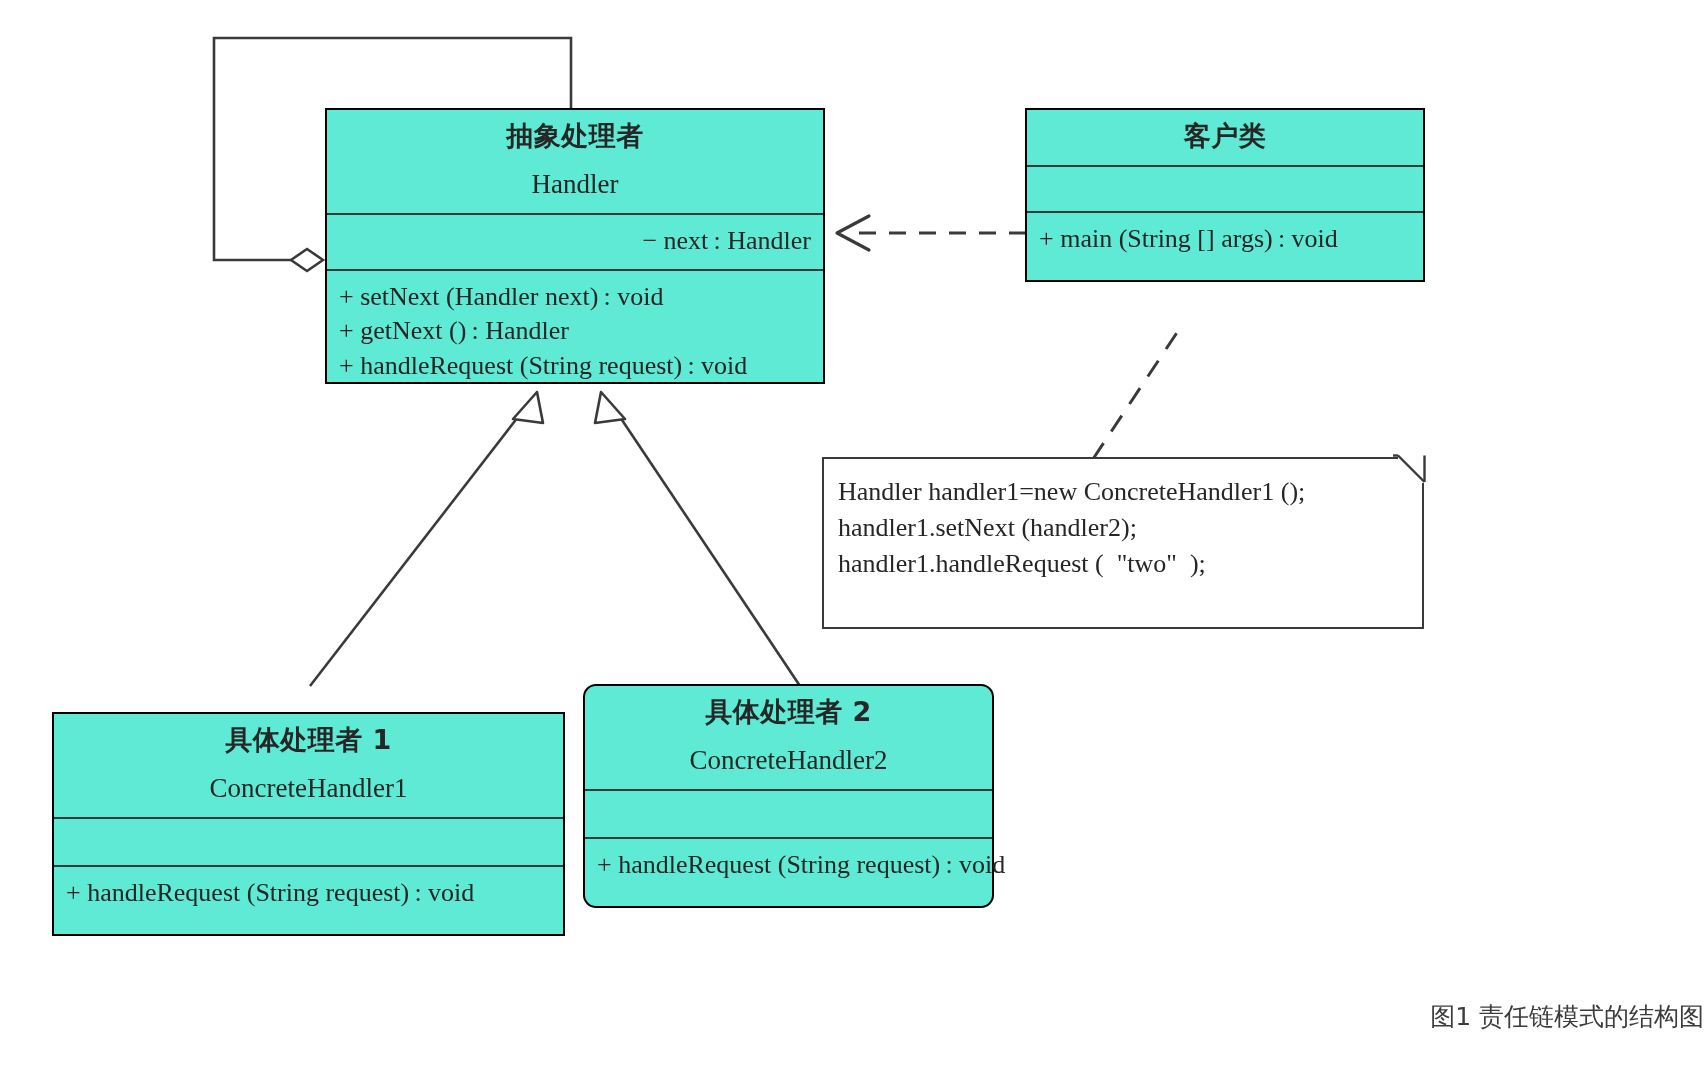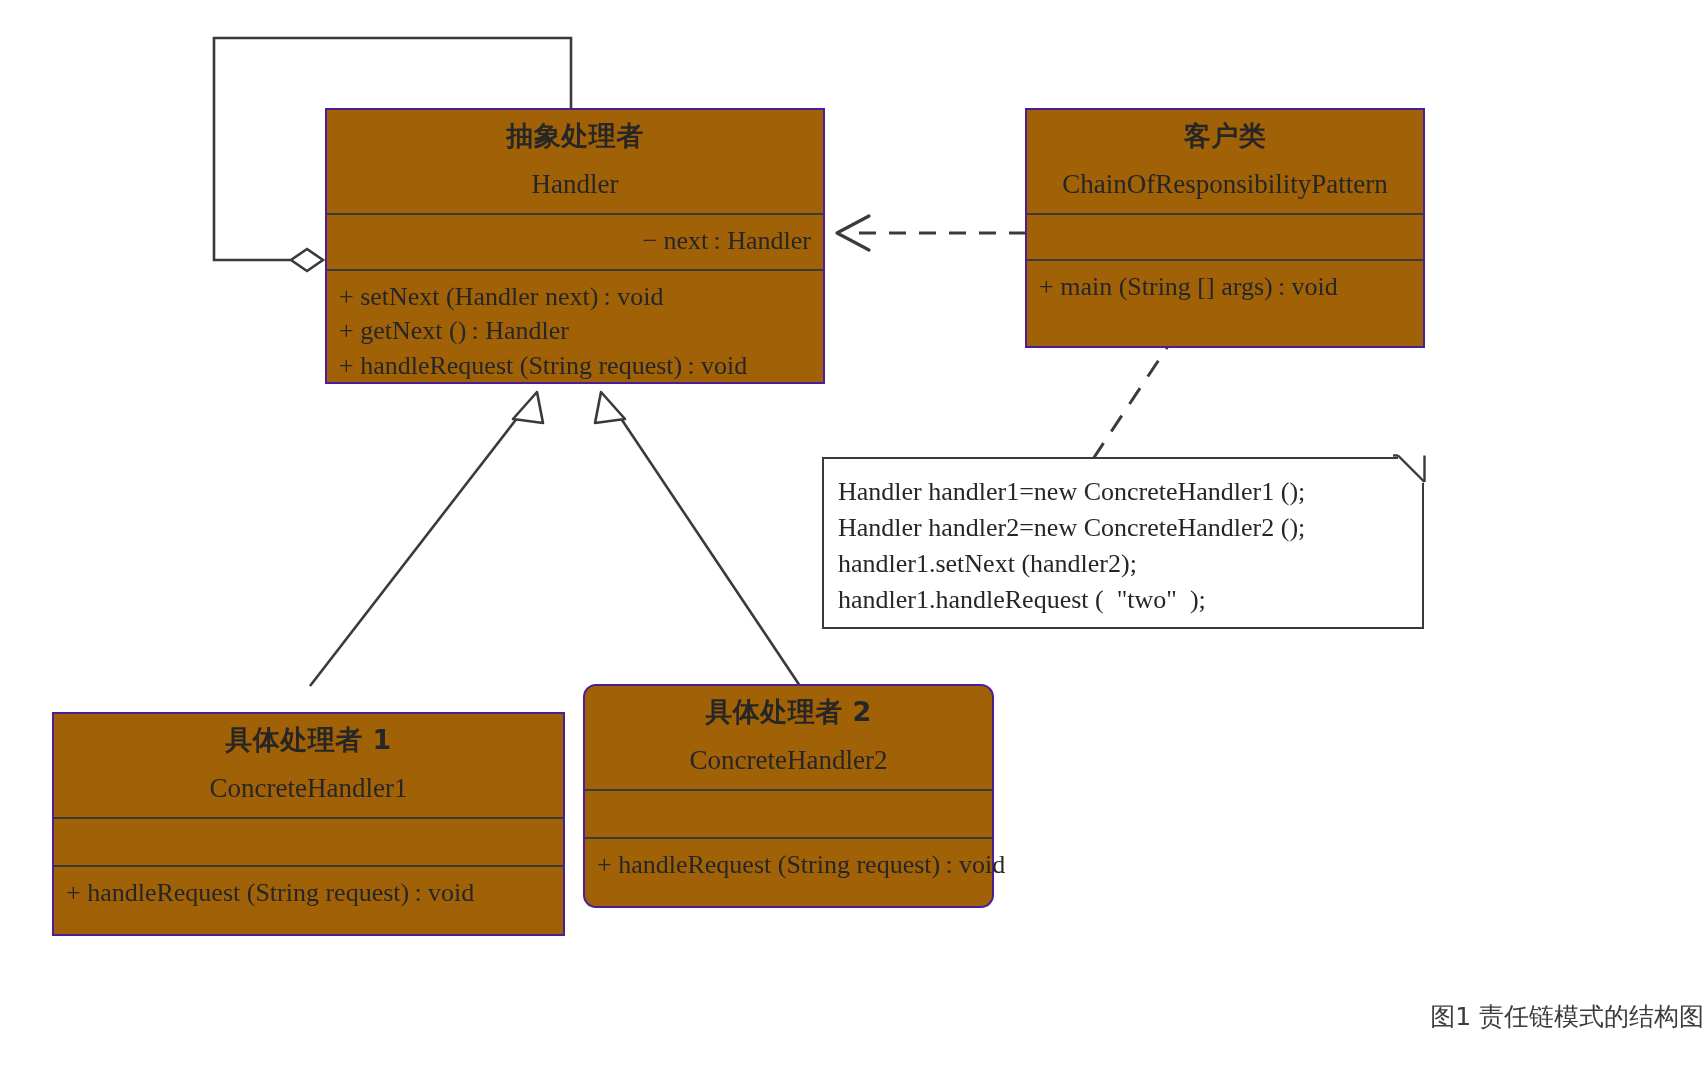--- a/index.html
+++ b/index.html
@@ -14,22 +14,22 @@
     background: #ffffff;
     font-family: "Liberation Serif", serif;
     color: #262626;
     overflow: hidden;
   }
 
   
   .uml-box {
     position: absolute;
     box-sizing: border-box;
-    border: 2px solid #4c1d95;
-    background: #a16207;
+    border: 2px solid #000000;
+    background: #5eead4;
     z-index: 5;
   }
   .uml-compartment {
     box-sizing: border-box;
     width: 100%;
   }
   .uml-compartment + .uml-compartment {
     border-top: 2px solid #3a3a3a;
   }
   .uml-title {
@@ -168,43 +168,41 @@
     <div class="uml-compartment uml-members" style="height:56px;text-align:right;">
       <div class="uml-member">− next : Handler</div>
     </div>
     <div class="uml-compartment uml-members">
       <div class="uml-member">+ setNext (Handler next) : void</div>
       <div class="uml-member">+ getNext () : Handler</div>
       <div class="uml-member">+ handleRequest (String request) : void</div>
     </div>
   </div>
 
-  <div class="uml-box" id="box-client" style="left:1025px; top:108px; width:400px; height:240px;">
+  <div class="uml-box" id="box-client" style="left:1025px; top:108px; width:400px; height:174px;">
     <div class="uml-compartment uml-title">
       <span class="cn">客户类</span>
-      <span class="en">ChainOfResponsibilityPattern</span>
     </div>
     <div class="uml-compartment uml-empty"></div>
     <div class="uml-compartment uml-members">
       <div class="uml-member">+ main (String [] args) : void</div>
     </div>
   </div>
 
   <div class="note-box" id="note-code" style="left:822px; top:457px; width:602px; height:172px;">
     <div class="note-body"></div>
     <div class="note-fold-mask"></div>
     <svg class="note-fold-svg" width="34" height="34" viewBox="0 0 34 34">
       <path d="M 5 1.5 L 31.5 28 L 31.5 1.5 Z" fill="#ffffff" stroke="none"></path>
       <path d="M 5 1.5 L 31.5 28" fill="none" stroke="#3a3a3a" stroke-width="2.4"></path>
       <path d="M 31.5 1.5 L 31.5 28" fill="none" stroke="#3a3a3a" stroke-width="2.4"></path>
       <path d="M 0 1.5 L 5 1.5" fill="none" stroke="#3a3a3a" stroke-width="2.4"></path>
     </svg>
     <div class="note-lines">
       <div class="note-line">Handler handler1=new ConcreteHandler1 ();</div>
-      <div class="note-line">Handler handler2=new ConcreteHandler2 ();</div>
       <div class="note-line">handler1.setNext (handler2);</div>
       <div class="note-line">handler1.handleRequest (  "two"  );</div>
     </div>
   </div>
 
   <div class="uml-box" id="box-concrete1" style="left:52px; top:712px; width:513px; height:224px;">
     <div class="uml-compartment uml-title">
       <span class="cn">具体处理者 1</span>
       <span class="en">ConcreteHandler1</span>
     </div>

